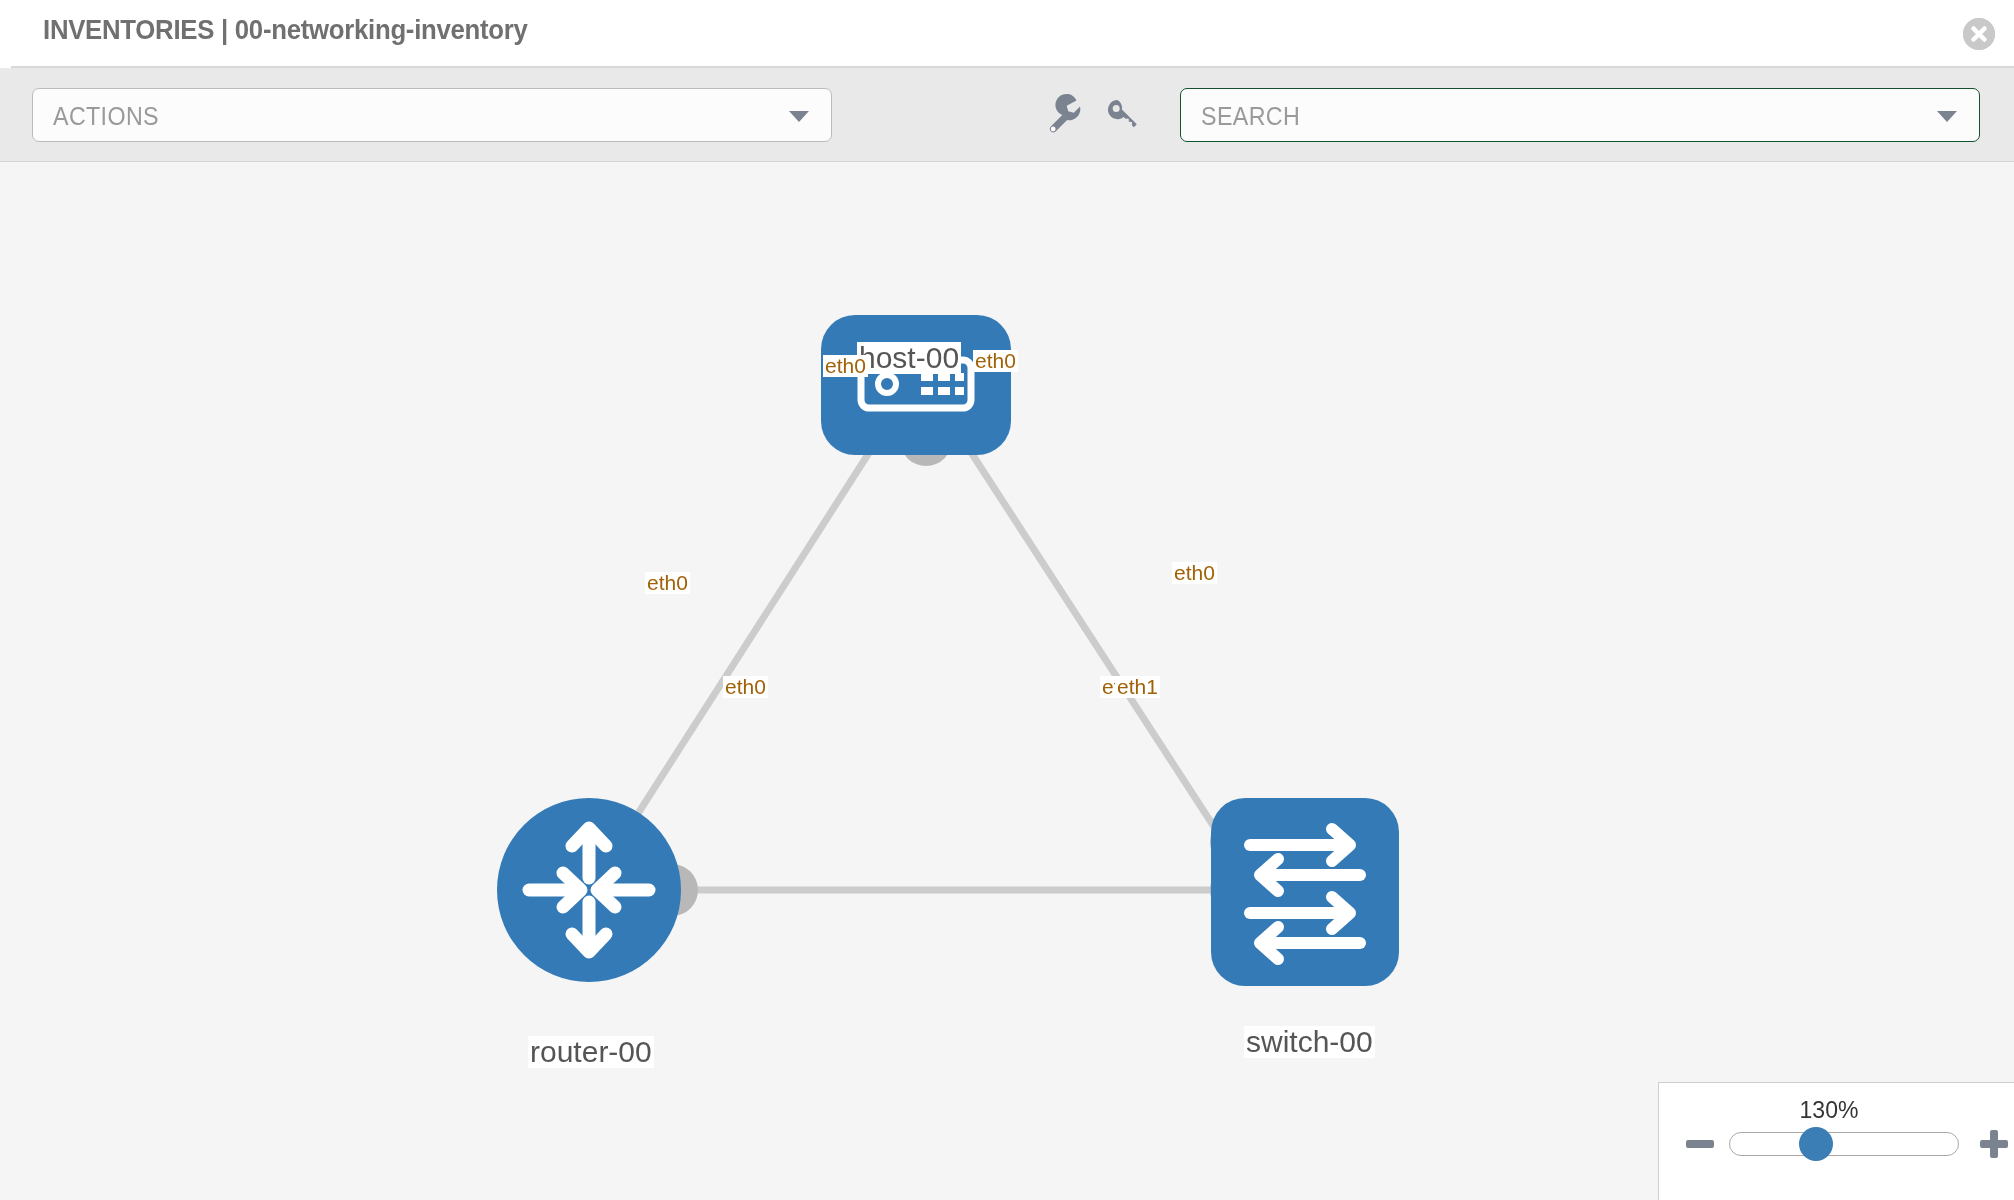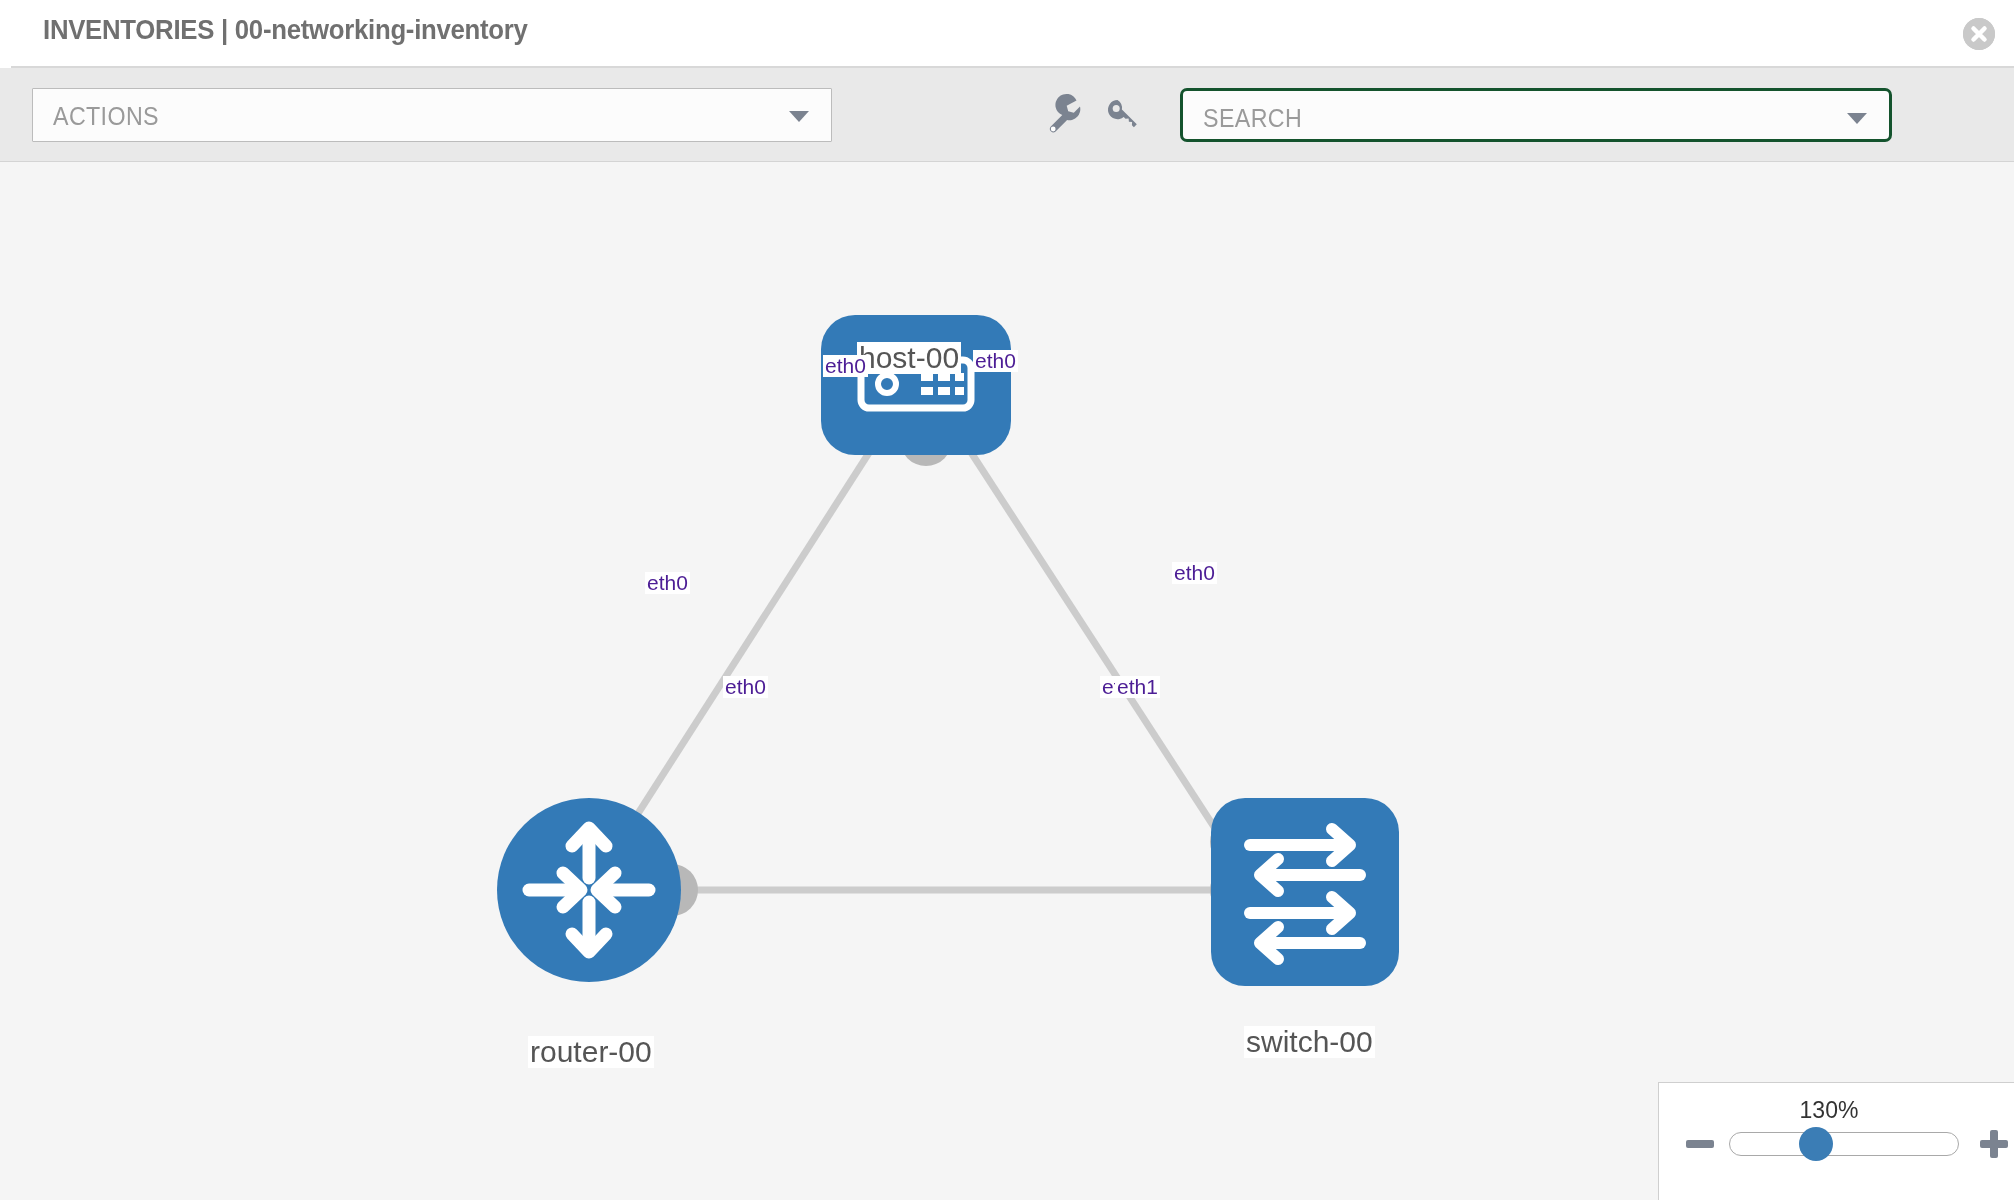--- a/index.html
+++ b/index.html
@@ -60,21 +60,21 @@
     box-sizing: border-box;
   }
   .actions-select {
     position: absolute;
     left: 32px;
     top: 20px;
     width: 800px;
     height: 54px;
     background: #fcfcfc;
     border: 1px solid #bcbcbc;
-    border-radius: 1px;
+    border-radius: 7px;
     box-sizing: border-box;
     cursor: pointer;
   }
   .actions-select .sel-label {
     position: absolute;
     left: 20px;
     top: 13px;
     font-size: 25px;
     color: #9a9a9a;
     letter-spacing: 0.4px;
@@ -97,24 +97,24 @@
     height: 46px;
     cursor: pointer;
   }
   .tool-icon.wrench { left: 1040px; }
   .tool-icon.key    { left: 1100px; }
 
   .search-box {
     position: absolute;
     left: 1180px;
     top: 20px;
-    width: 712px;
+    width: 800px;
     height: 54px;
     background: #fcfcfc;
-    border: 3px solid #14532d;
+    border: 1px solid #14532d;
     border-radius: 7px;
     box-sizing: border-box;
     cursor: text;
   }
   .search-box .sel-label {
     position: absolute;
     left: 20px;
     top: 13px;
     font-size: 25px;
     color: #9a9a9a;
@@ -145,21 +145,21 @@
     font-size: 30px;
     color: #555555;
     background: #ffffff;
     white-space: nowrap;
     line-height: 1.05;
     padding: 0 2px;
   }
   .if-label {
     position: absolute;
     font-size: 21px;
-    color: #4c1d95;
+    color: #a16207;
     background: #ffffff;
     white-space: nowrap;
     line-height: 1.05;
     padding: 0 2px;
   }
 
   
   .zoom-panel {
     position: absolute;
     left: 1622px;

